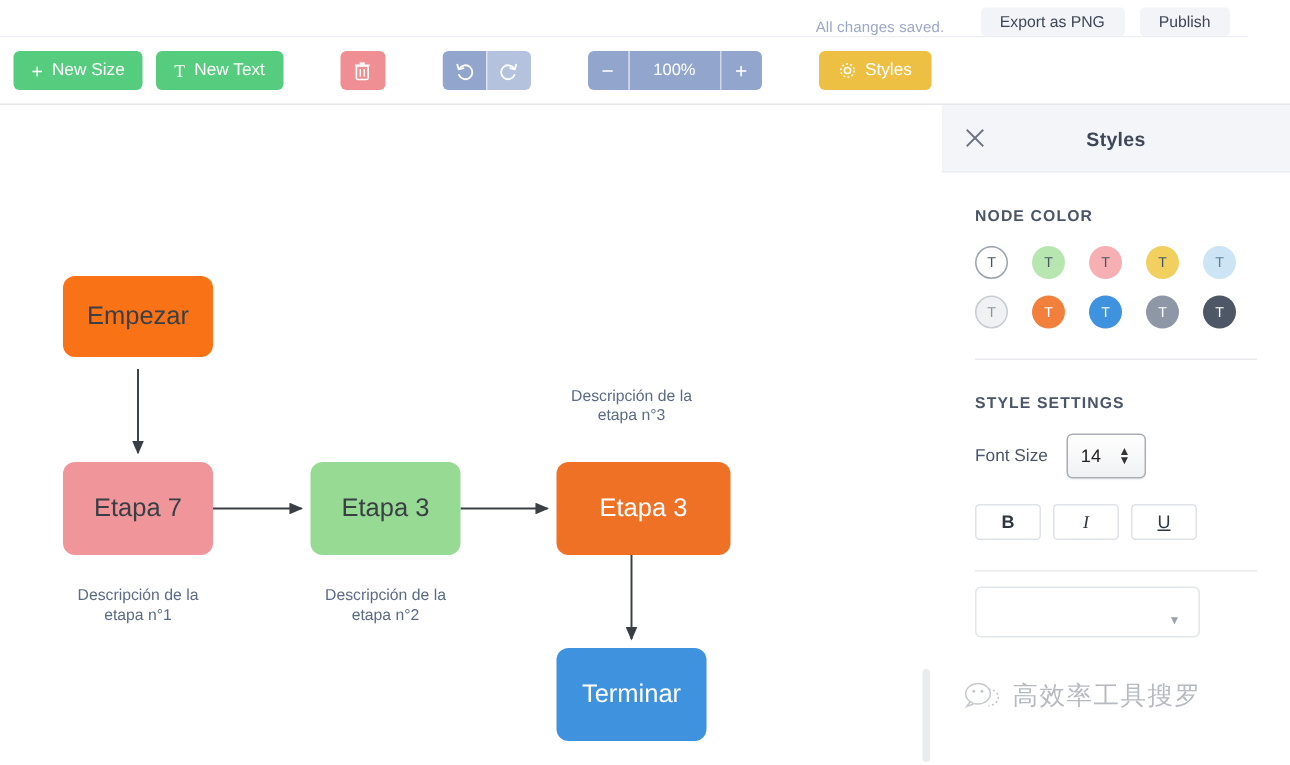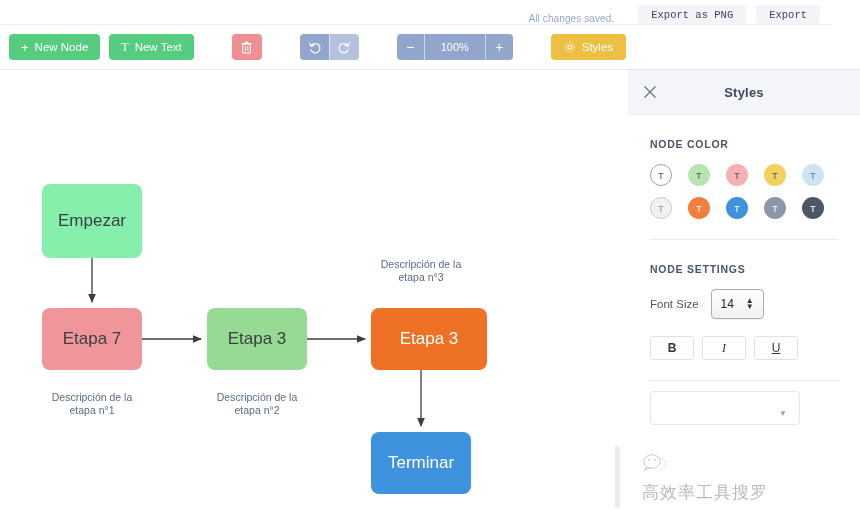--- a/index.html
+++ b/index.html
@@ -41,21 +41,21 @@
     margin-right: 14px;
     letter-spacing: 0.1px;
   }
   .hdr-btn {
     height: 19px;
     background: #f2f4f7;
     border: none;
     border-radius: 3px;
     color: #3d4757;
     font-size: 10.5px;
-    font-family: Liberation Mono, monospace;
+    font-family: Liberation Sans, sans-serif;
     padding: 0 13px;
     margin-left: 10px;
     display: flex;
     align-items: center;
     justify-content: center;
     cursor: pointer;
     white-space: nowrap;
   }
 
   
@@ -322,49 +322,49 @@
     font-size: 8px;
     color: #9aa2ad;
   }
 
   
   .watermark {
     position: absolute;
     left: 642px;
     top: 452px;
     display: flex;
+    align-items: center;
     gap: 7px;
     opacity: 0.5;
     pointer-events: none;
-    flex-direction: column;
   }
   .wm-text {
     font-size: 17px;
     color: #6f7680;
     letter-spacing: 1px;
     white-space: nowrap;
     font-family: "DejaVu Sans", sans-serif;
   }
 </style>
 </head>
 <body>
 
 <div id="app">
 
   <div class="topbar">
     <div class="saved-status">All changes saved.</div>
     <div class="hdr-btn">Export as PNG</div>
-    <div class="hdr-btn">Export</div>
+    <div class="hdr-btn">Publish</div>
   </div>
 
   <div class="toolbar">
 
     <div class="btn-green">
       <span class="ic-plus">+</span>
-      <span class="lbl">New Node</span>
+      <span class="lbl">New Size</span>
     </div>
     <div class="tb-gap-sm"></div>
     <div class="btn-green">
       <span class="ic-tsym">T</span>
       <span class="lbl">New Text</span>
     </div>
 
     <div class="tb-gap-lg"></div>
 
     <div class="btn-red">
@@ -419,21 +419,21 @@
         <defs>
           <marker id="arrowhead" markerWidth="7" markerHeight="6" refX="6.2" refY="3" orient="auto">
             <polygon points="0 0, 7 3, 0 6" fill="#3a3f46"></polygon>
           </marker>
         </defs>
         <line x1="92" y1="176" x2="92" y2="232" stroke="#3a3f46" stroke-width="1.3" marker-end="url(#arrowhead)"></line>
         <line x1="142" y1="269" x2="201" y2="269" stroke="#3a3f46" stroke-width="1.3" marker-end="url(#arrowhead)"></line>
         <line x1="307" y1="269" x2="365" y2="269" stroke="#3a3f46" stroke-width="1.3" marker-end="url(#arrowhead)"></line>
         <line x1="421" y1="300" x2="421" y2="356" stroke="#3a3f46" stroke-width="1.3" marker-end="url(#arrowhead)"></line>
       </svg>
-    <div class="node" style="left: 42px; top: 114px; width: 100px; height: 74px; background: #86efac; color: rgb(58, 63, 70);">
+    <div class="node" style="left: 42px; top: 114px; width: 100px; height: 54px; background: #f97316; color: rgb(58, 63, 70);">
           <span>Empezar</span>
         </div>
         <div class="node" style="left: 42px; top: 238px; width: 100px; height: 62px; background: rgb(240, 149, 154); color: rgb(58, 63, 70);">
           <span>Etapa 7</span>
         </div>
         <div class="node" style="left: 207px; top: 238px; width: 100px; height: 62px; background: rgb(150, 218, 147); color: rgb(58, 63, 70);">
           <span>Etapa 3</span>
         </div>
         <div class="node" style="left: 371px; top: 238px; width: 116px; height: 62px; background: rgb(239, 113, 37); color: rgb(255, 255, 255);">
           <span>Etapa 3</span>
@@ -472,21 +472,21 @@
       <div class="swatch-row" id="swatch-row-2">
           <div class="swatch" style="background: rgb(240, 241, 243); color: rgb(139, 147, 158); border: 1px solid rgb(199, 204, 211);">T</div>
           <div class="swatch" style="background: rgb(242, 128, 60); color: rgb(255, 255, 255);">T</div>
           <div class="swatch" style="background: rgb(63, 146, 222); color: rgb(255, 255, 255);">T</div>
           <div class="swatch" style="background: rgb(142, 151, 166); color: rgb(255, 255, 255);">T</div>
           <div class="swatch" style="background: rgb(77, 87, 101); color: rgb(255, 255, 255);">T</div>
         </div>
 
       <div class="divider"></div>
 
-      <div class="section-title">NODE SETTINGS</div>
+      <div class="section-title">STYLE SETTINGS</div>
       <div class="font-row">
         <div class="font-label">Font Size</div>
         <div class="font-select">
           <div class="val">14</div>
           <div class="spinner">
             <span>▲</span>
             <span>▼</span>
           </div>
         </div>
       </div>

